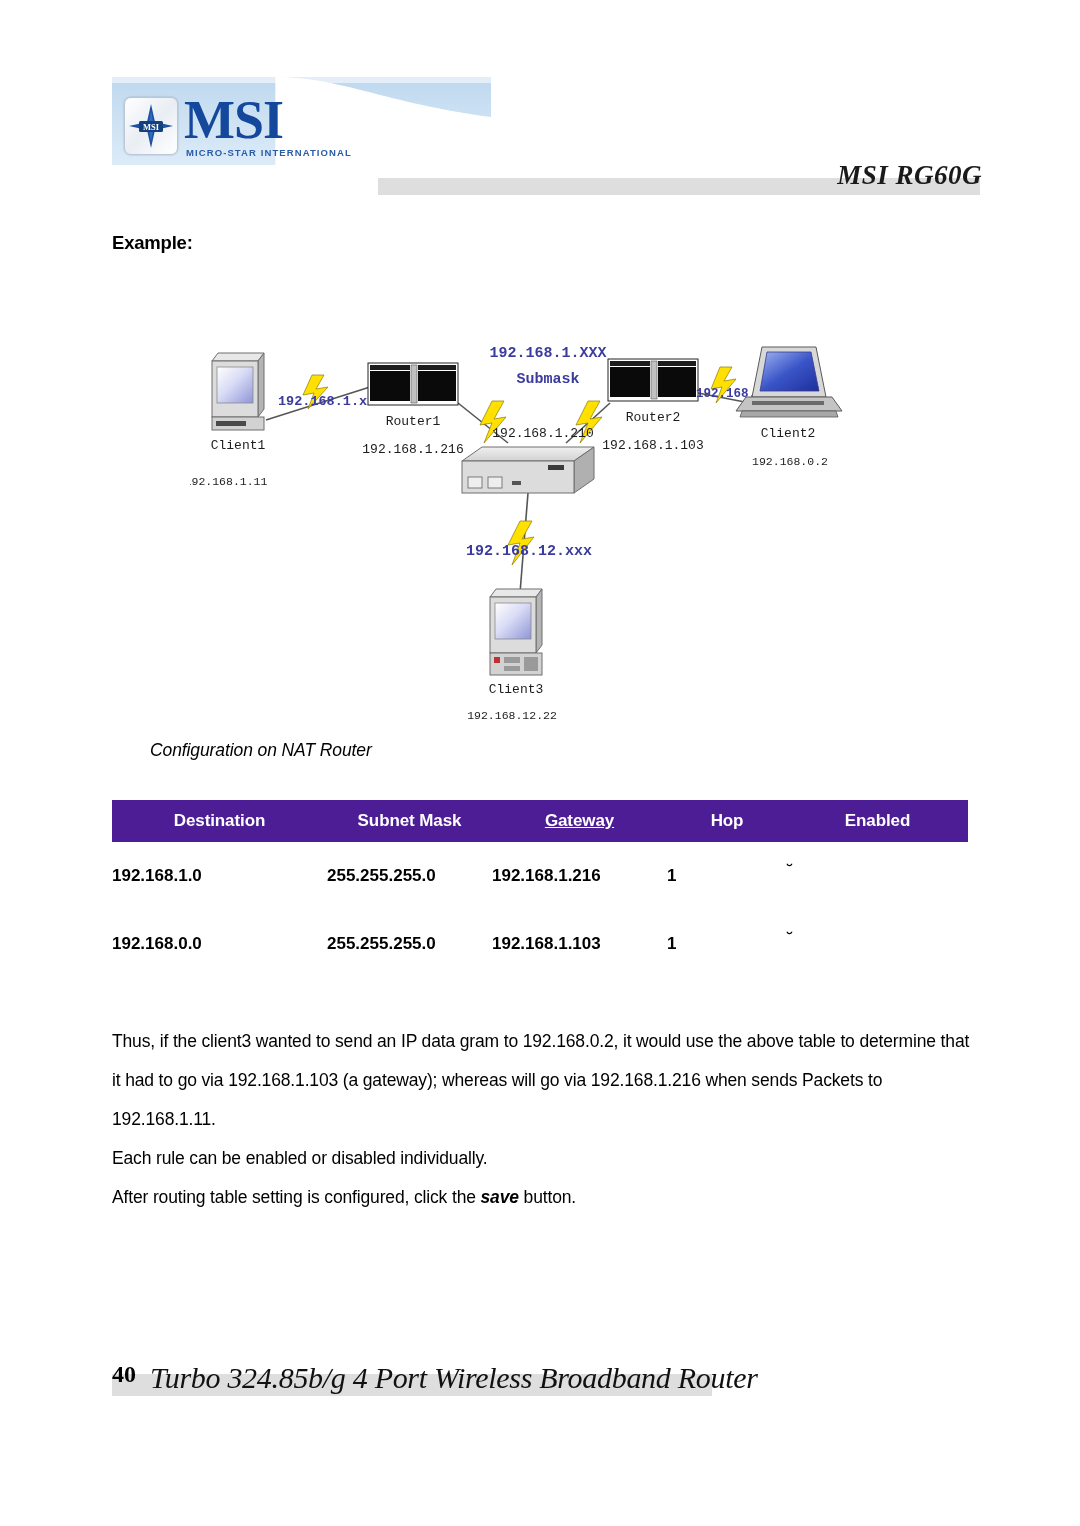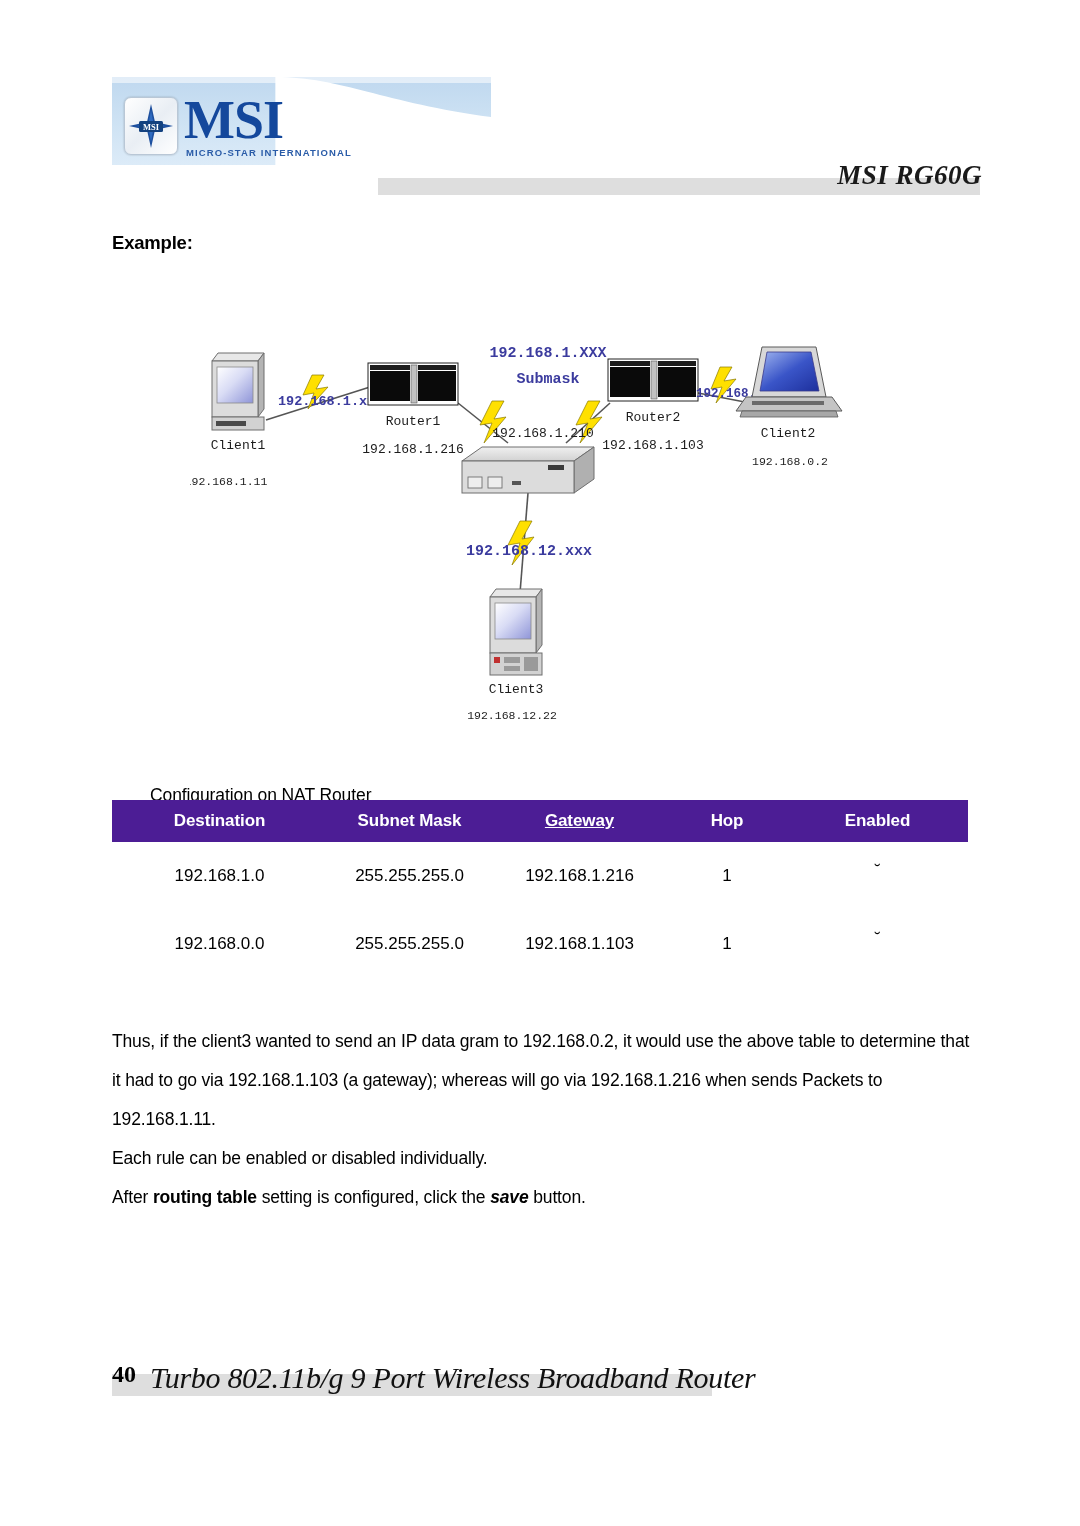--- a/index.html
+++ b/index.html
@@ -114,23 +114,24 @@
     top: 325px;
     width: 660px;
     height: 405px;
   }
   .diagram svg { display: block; }
 
   
   .table-caption {
     position: absolute;
     left: 150px;
-    top: 785px;
+    top: 740px;
     font-size: 17.5px;
     letter-spacing: -0.1px;
+    font-style: italic;
   }
 
   
   .routing-table {
     position: absolute;
     left: 112px;
     top: 800px;
     width: 856px;
     border-collapse: collapse;
     table-layout: fixed;
@@ -140,23 +141,23 @@
     color: #ffffff;
     font-size: 17px;
     font-weight: bold;
     padding: 11px 0;
     text-align: center;
     letter-spacing: -0.1px;
   }
   .routing-table tbody td {
     font-size: 17px;
     color: #000000;
-    text-align: center;
     padding: 24px 0 24px 0;
     height: 14px;
+    font-weight: bold;
   }
   .col-dest   { width: 215px; }
   .col-mask   { width: 165px; }
   .col-gw     { width: 175px; text-decoration: underline; }
   .col-hop    { width: 120px; }
   .col-en     { width: 181px; }
   .enabled-mark {
     display: inline-block;
     font-size: 17px;
     line-height: 1;
@@ -167,21 +168,21 @@
   .body-text {
     position: absolute;
     left: 112px;
     top: 1022px;
     width: 862px;
     font-size: 17.5px;
     line-height: 39px;
     letter-spacing: -0.15px;
   }
   .body-text p { margin: 0; }
-  .body-text b { font-weight: bold; }
+  .body-text b { font-weight: normal; }
   .body-text i.bi { font-weight: bold; font-style: italic; }
 
   
   .footer-bar {
     position: absolute;
     left: 112px;
     top: 1374px;
     width: 600px;
     height: 22px;
     background: #dedede;
@@ -395,13 +396,13 @@
 <div class="body-text">
   <p>Thus, if the client3 wanted to send an IP data gram to 192.168.0.2, it would use the above table to determine that it had to go via 192.168.1.103 (a gateway); whereas will go via 192.168.1.216 when sends Packets to 192.168.1.11.</p>
   <p>Each rule can be enabled or disabled individually.</p>
   <p>
     <span>After </span><b>routing table</b><span> setting is configured, click the </span><i class="bi">save</i><span> button.</span>
   </p>
 </div>
 
 <div class="footer-bar"></div>
 <div class="footer-page">40</div>
-<div class="footer-title">Turbo 802.11b/g 9 Port Wireless Broadband Router</div>
+<div class="footer-title">Turbo 324.85b/g 4 Port Wireless Broadband Router</div>
 
 </body></html>

